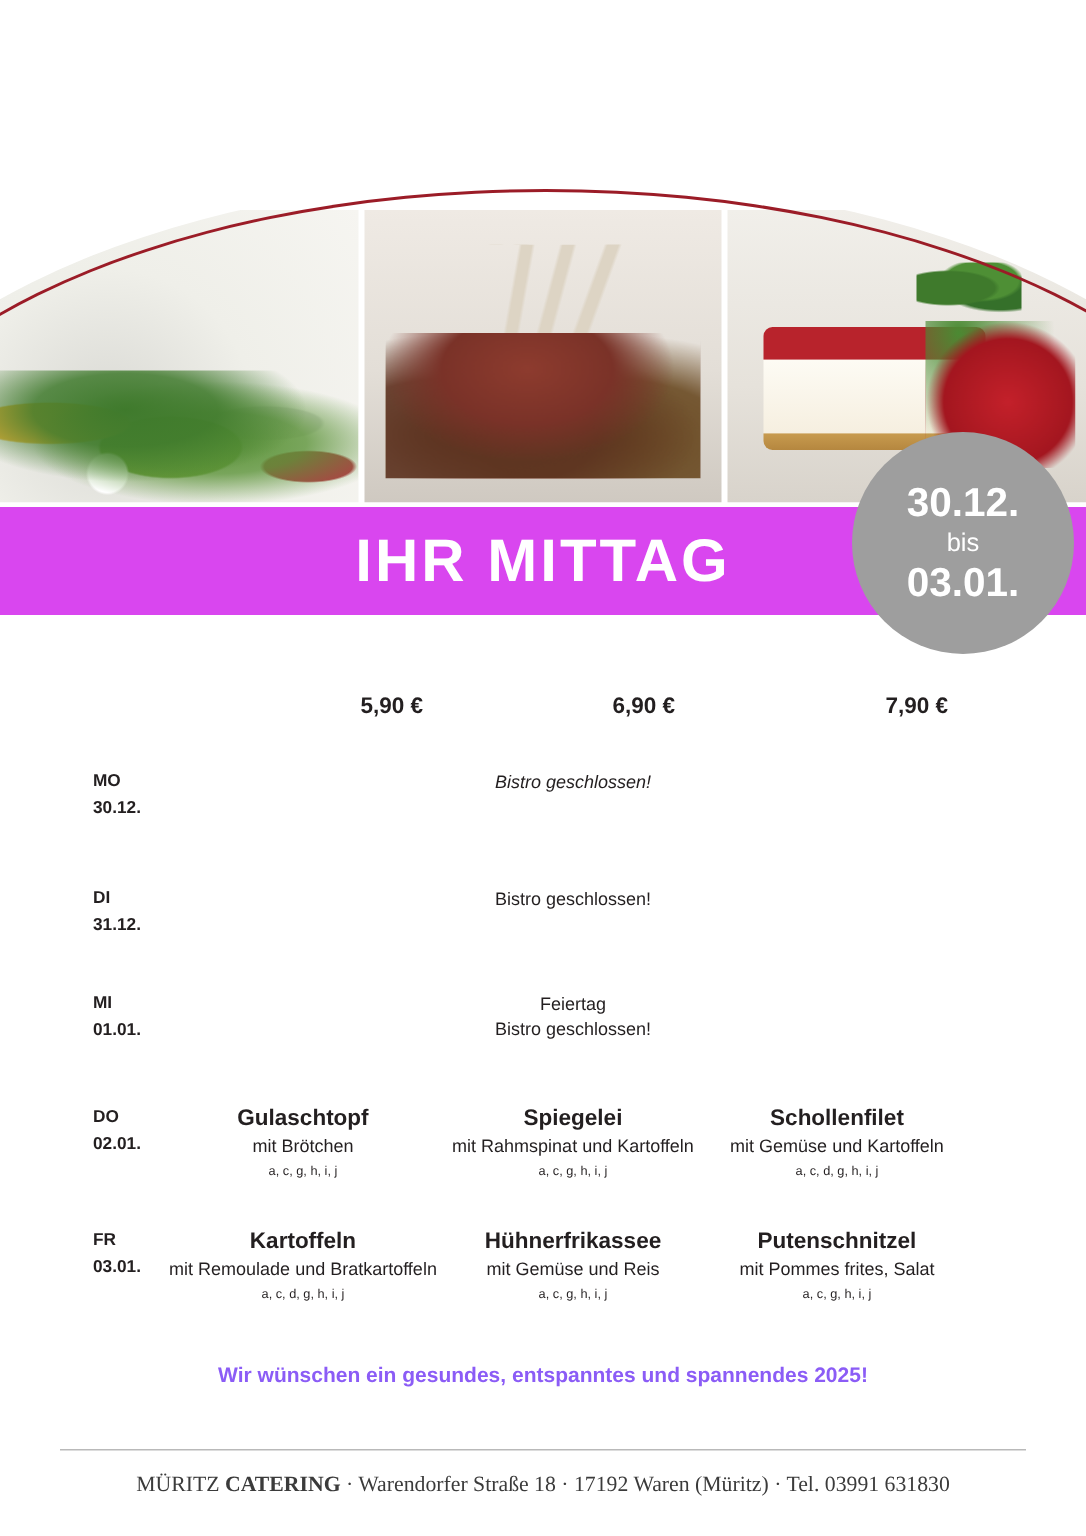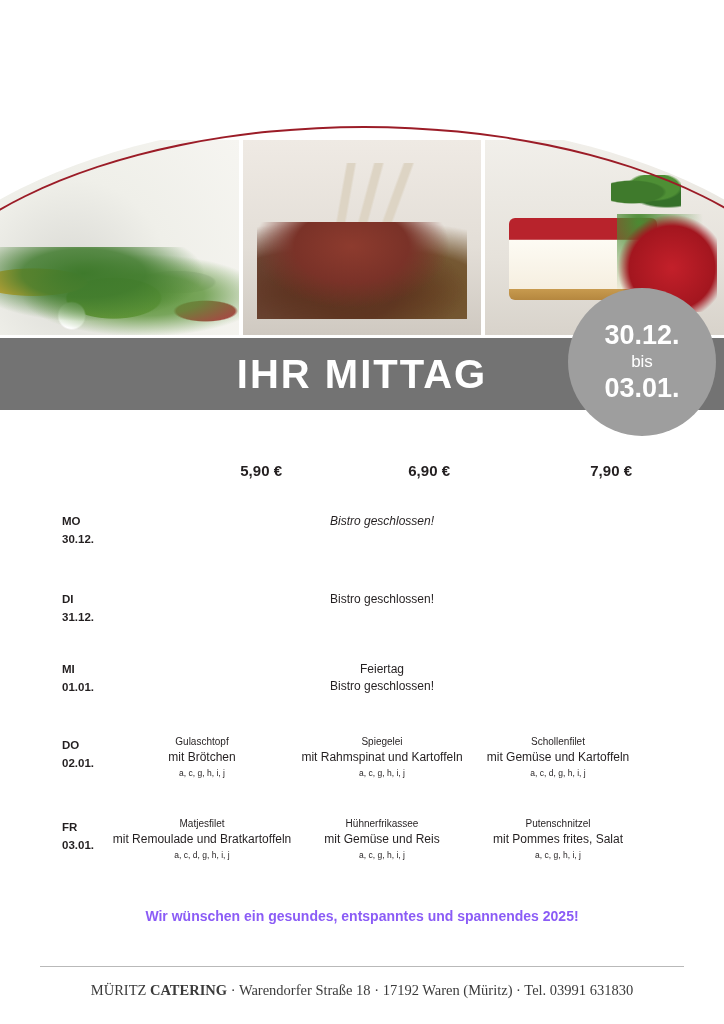--- a/index.html
+++ b/index.html
@@ -193,21 +193,21 @@
     pointer-events: none;
   }
 
   
   .banner {
     position: absolute;
     top: 338px;
     left: 0;
     width: 724px;
     height: 72px;
-    background: #737373;
+    background: #d946ef;
     display: flex;
     align-items: center;
     justify-content: center;
   }
   .banner-title {
     font-size: 40px;
     font-weight: bold;
     letter-spacing: 2px;
     color: #ffffff;
   }
@@ -282,22 +282,22 @@
     position: absolute;
     top: 6px;
     text-align: center;
     font-size: 12px;
     line-height: 1.4;
   }
   .cell-1 { left: 112px; width: 180px; }
   .cell-2 { left: 292px; width: 180px; }
   .cell-3 { left: 462px; width: 192px; }
   .cell-name {
-    font-weight: normal;
-    font-size: 10px;
+    font-weight: bold;
+    font-size: 15px;
   }
   .cell-desc {
     font-size: 12px;
   }
   .cell-alg {
     font-size: 8.5px;
     margin-top: 2px;
   }
   .closed-note {
     position: absolute;
@@ -435,21 +435,21 @@
       <div class="cell-alg">a, c, d, g, h, i, j</div>
     </div>
   </div>
 
   <div class="day-row" style="height:86px">
     <div class="day-label">
       <span>FR</span><br>
       <span>03.01.</span>
     </div>
     <div class="cell cell-1">
-      <div class="cell-name">Matjesfilet</div>
+      <div class="cell-name">Kartoffeln</div>
       <div class="cell-desc">mit Remoulade und Bratkartoffeln</div>
       <div class="cell-alg">a, c, d, g, h, i, j</div>
     </div>
     <div class="cell cell-2">
       <div class="cell-name">Hühnerfrikassee</div>
       <div class="cell-desc">mit Gemüse und Reis</div>
       <div class="cell-alg">a, c, g, h, i, j</div>
     </div>
     <div class="cell cell-3">
       <div class="cell-name">Putenschnitzel</div>

